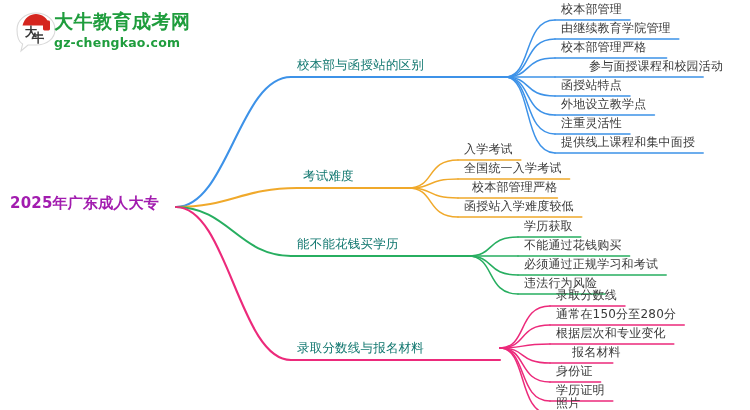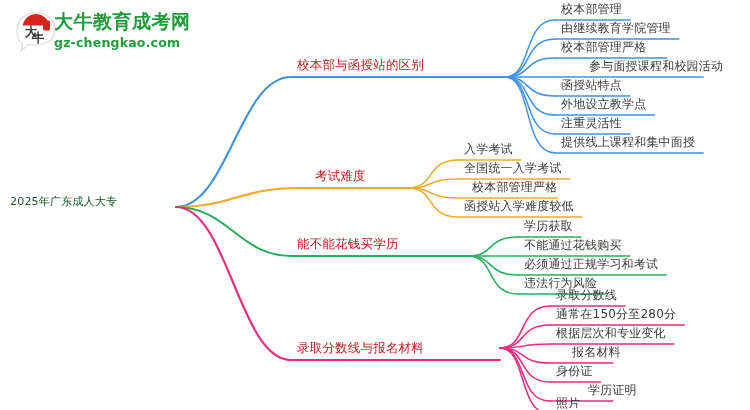--- a/index.html
+++ b/index.html
@@ -23,26 +23,27 @@
   }
   .lbl {
     position: absolute;
     font-size: 12px;
     color: #3a3a3a;
     white-space: nowrap;
     line-height: 1;
     letter-spacing: 0.2px;
   }
   .lbl-root {
-    font-size: 11px;
-    color: #14532d;
+    font-size: 15px;
+    color: #a21caf;
+    font-weight: bold;
   }
   .lbl-branch {
     font-size: 12.5px;
-    color: #b91c1c;
+    color: #0f766e;
   }
   .lbl-leaf {
     font-size: 12px;
     color: #3a3a3a;
   }
   
   #logo {
     position: absolute;
     left: 14px;
     top: 8px;
@@ -158,31 +159,31 @@
     <div class="lbl lbl-root" style="left: 10px; top: 196px;">2025年广东成人大专</div>
     <div class="lbl lbl-branch" style="left: 297px; top: 59px;">校本部与函授站的区别</div>
     <div class="lbl lbl-leaf" style="left: 561px; top: 3px;">校本部管理</div>
     <div class="lbl lbl-leaf" style="left: 561px; top: 22px;">由继续教育学院管理</div>
     <div class="lbl lbl-leaf" style="left: 561px; top: 41px;">校本部管理严格</div>
     <div class="lbl lbl-leaf" style="left: 561px; top: 60px; margin-left: 28px;">参与面授课程和校园活动</div>
     <div class="lbl lbl-leaf" style="left: 561px; top: 79px;">函授站特点</div>
     <div class="lbl lbl-leaf" style="left: 561px; top: 98px;">外地设立教学点</div>
     <div class="lbl lbl-leaf" style="left: 561px; top: 117px;">注重灵活性</div>
     <div class="lbl lbl-leaf" style="left: 561px; top: 136px;">提供线上课程和集中面授</div>
-    <div class="lbl lbl-branch" style="left: 303px; top: 170px; margin-left: 12px;">考试难度</div>
+    <div class="lbl lbl-branch" style="left: 303px; top: 170px;">考试难度</div>
     <div class="lbl lbl-leaf" style="left: 464px; top: 143px;">入学考试</div>
     <div class="lbl lbl-leaf" style="left: 464px; top: 162px;">全国统一入学考试</div>
     <div class="lbl lbl-leaf" style="left: 464px; top: 181px; margin-left: 8px;">校本部管理严格</div>
     <div class="lbl lbl-leaf" style="left: 464px; top: 200px;">函授站入学难度较低</div>
     <div class="lbl lbl-branch" style="left: 297px; top: 238px;">能不能花钱买学历</div>
     <div class="lbl lbl-leaf" style="left: 524px; top: 220px;">学历获取</div>
     <div class="lbl lbl-leaf" style="left: 524px; top: 239px;">不能通过花钱购买</div>
     <div class="lbl lbl-leaf" style="left: 524px; top: 258px;">必须通过正规学习和考试</div>
     <div class="lbl lbl-leaf" style="left: 524px; top: 277px;">违法行为风险</div>
     <div class="lbl lbl-branch" style="left: 297px; top: 342px;">录取分数线与报名材料</div>
     <div class="lbl lbl-leaf" style="left: 556px; top: 289px;">录取分数线</div>
     <div class="lbl lbl-leaf" style="left: 556px; top: 308px;">通常在150分至280分</div>
     <div class="lbl lbl-leaf" style="left: 556px; top: 327px;">根据层次和专业变化</div>
     <div class="lbl lbl-leaf" style="left: 556px; top: 346px; margin-left: 16px;">报名材料</div>
     <div class="lbl lbl-leaf" style="left: 556px; top: 365px;">身份证</div>
-    <div class="lbl lbl-leaf" style="left: 588px; top: 384px; text-align: right;">学历证明</div>
+    <div class="lbl lbl-leaf" style="left: 556px; top: 384px; text-align: right;">学历证明</div>
     <div class="lbl lbl-leaf" style="left: 556px; top: 397px;">照片</div>
   </div>
 
 </body></html>

